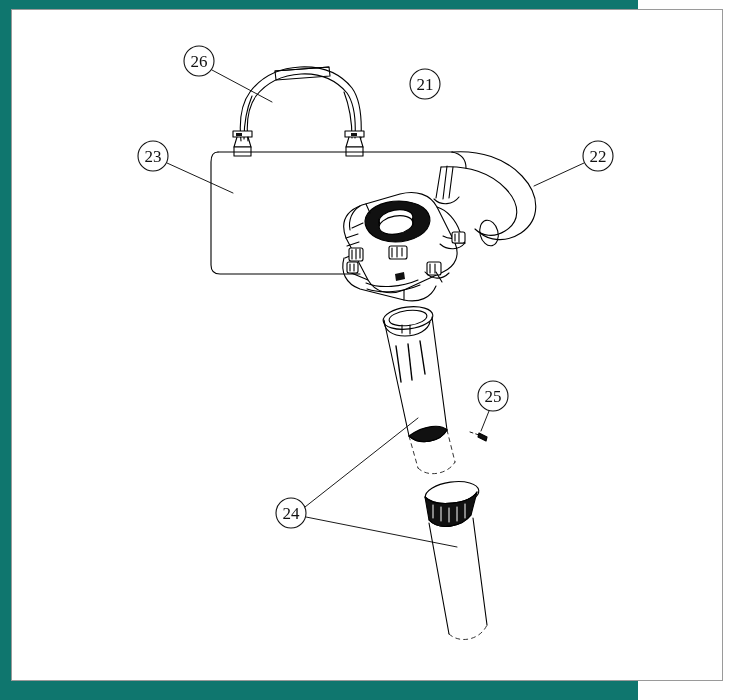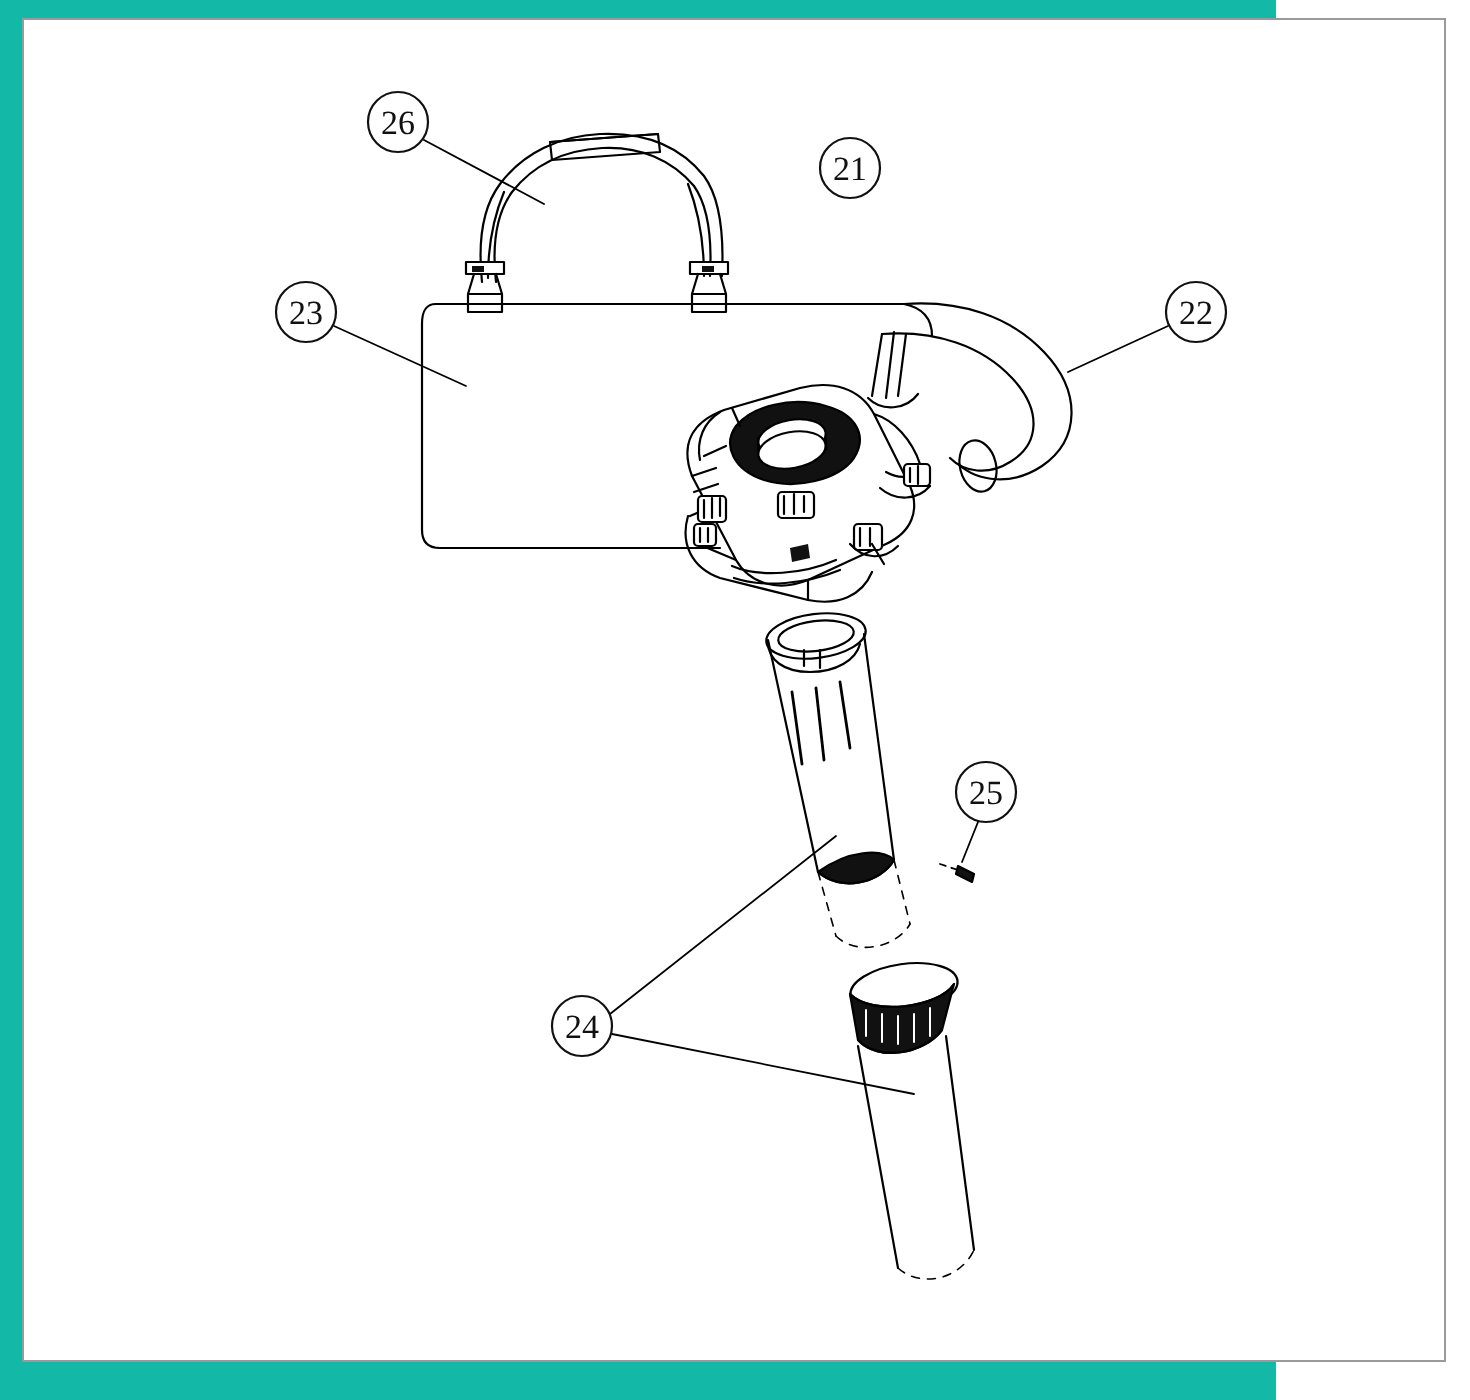--- a/index.html
+++ b/index.html
@@ -5,21 +5,21 @@
   html,body{margin:0;padding:0;}
   body{
     width:735px;height:700px;
     background:#ffffff;
     font-family:"Liberation Serif", serif;
     overflow:hidden;
   }
   #sheet{
     position:relative;
     width:638px;height:700px;
-    background:#14b8a6;
+    background:#0f766e;
   }
   #frame{
     position:absolute;
     left:11px;top:9px;
     width:712px;height:672px;
     border:1px solid #9a9a9a;
     box-sizing:border-box;
     background:#ffffff;
   }
   #art{

